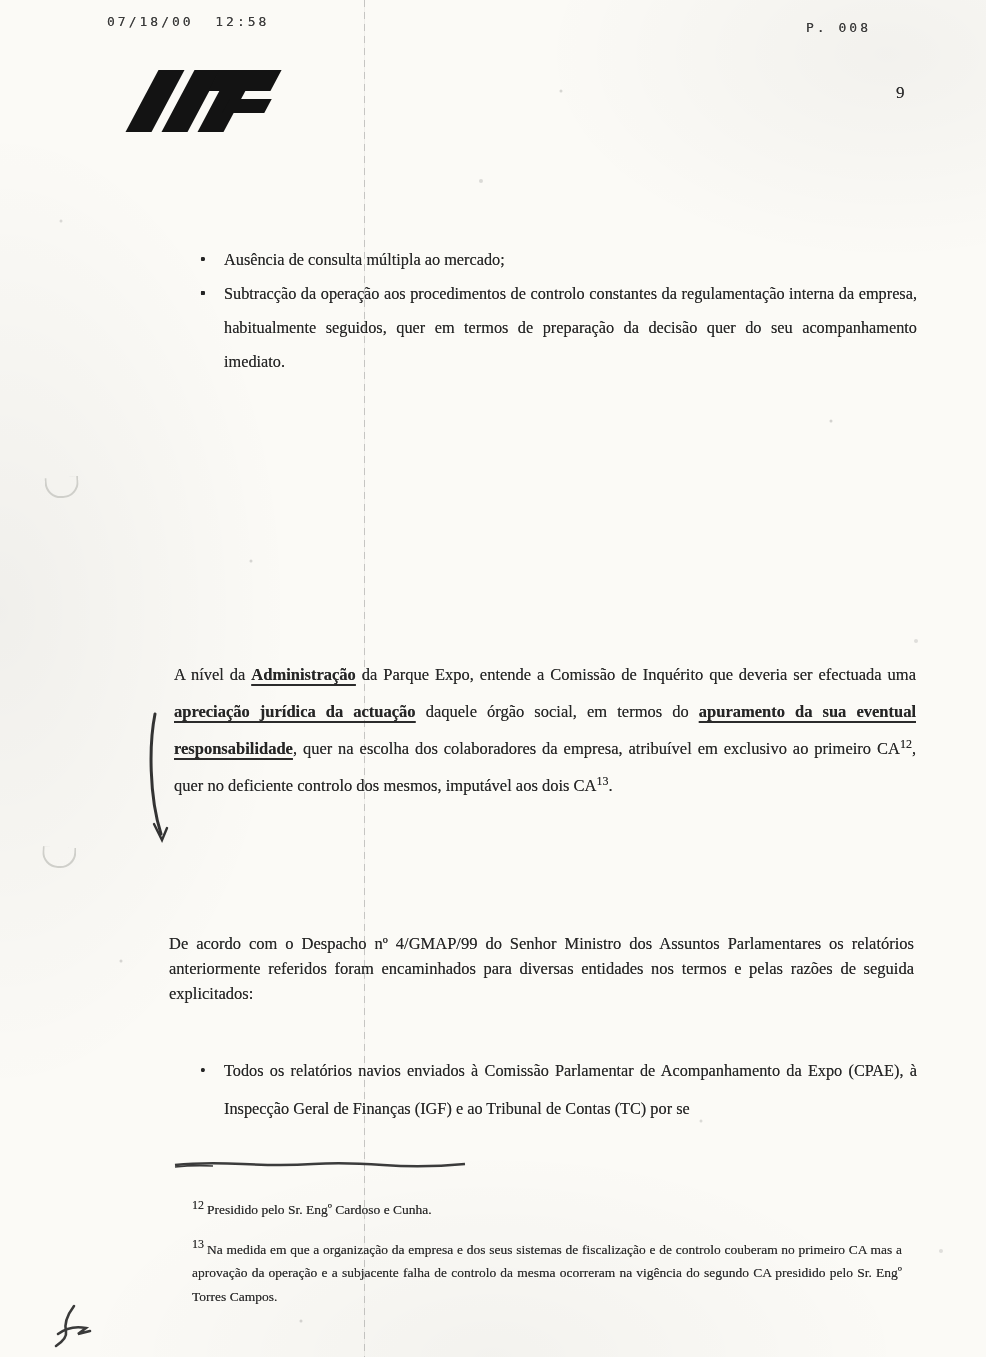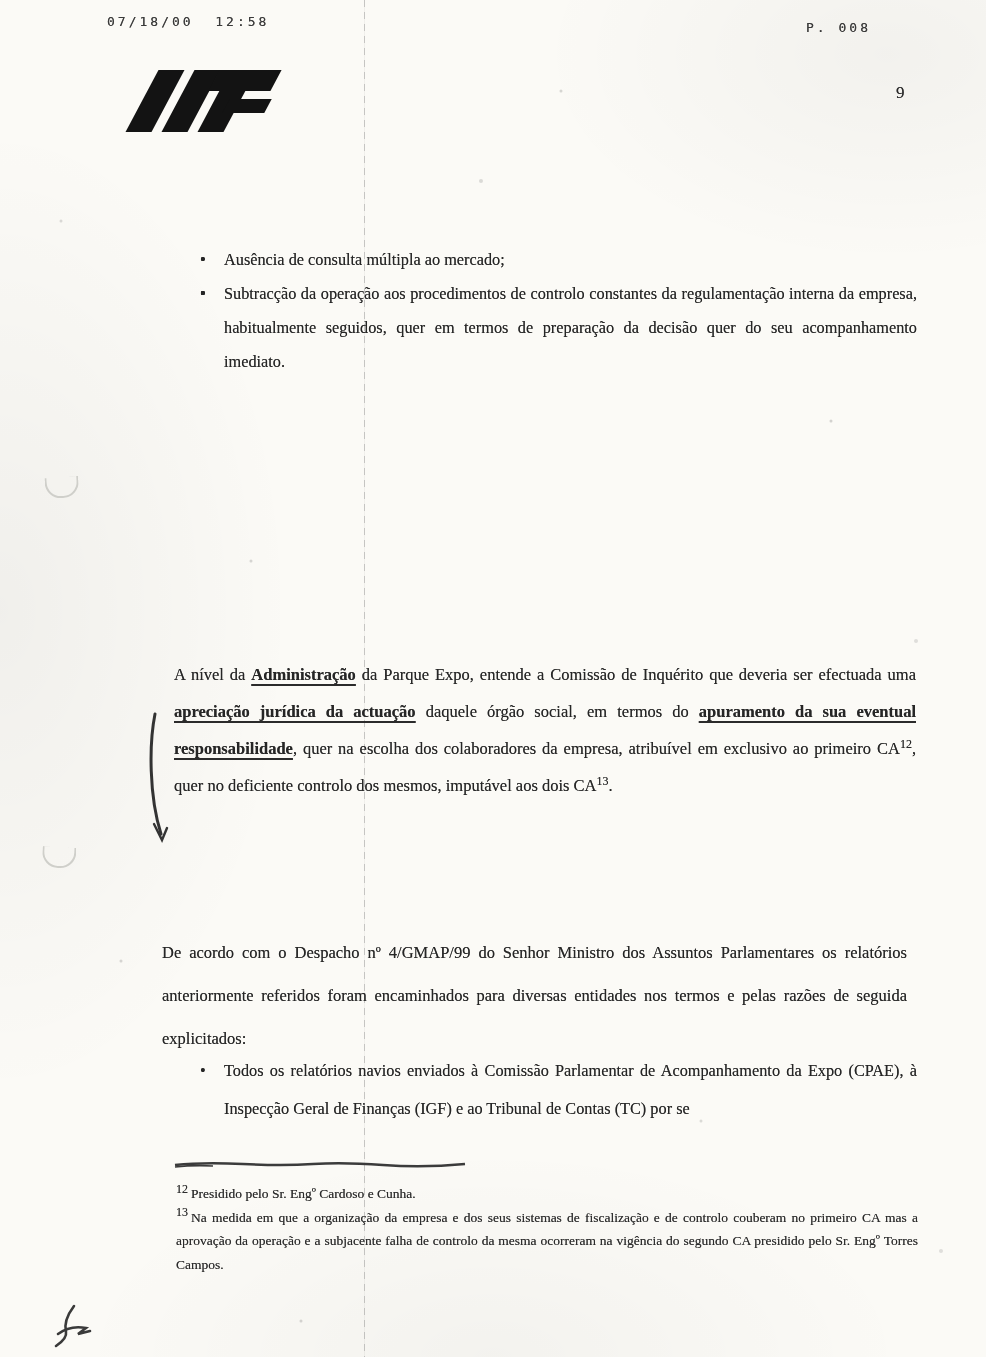--- a/index.html
+++ b/index.html
@@ -50,33 +50,33 @@
 
   .admin { position:absolute; left:174px; top:656px; width:742px;
     font-size:16.5px; line-height:37px; text-align:justify; }
   .u { text-decoration:underline; text-decoration-thickness:1.6px; text-underline-offset:4px; text-decoration-color:#2b2b2b;font-weight:bold; }
   .u-bold { font-weight:600; }
   sup { font-size:12px; line-height:0; }
 
   .heading { position:absolute; left:172px; top:858px; width:700px;
     font-size:16.5px; font-weight:700; letter-spacing:0.3px; color:#1f1f1f; }
 
-  .para2 { position:absolute; left:162px; top:931px; width:745px;
-    font-size:16.5px; line-height:43px; text-align:justify; }
+  .para2 { position:absolute; left:169px; top:931px; width:745px;
+    font-size:16.5px; line-height:25px; text-align:justify; }
 
   .routing { position:absolute; left:197px; top:1052px; width:720px;
     font-size:16.3px; line-height:38px; text-align:justify; }
   .routing .item { position:relative; padding-left:27px; }
   .routing .marker { position:absolute; left:3px; top:0; }
 
   
   .fn-divider { position:absolute; left:173px; top:1160px; width:294px; height:10px; }
   .footnotes { position:absolute; left:176px; top:1182px; width:742px;
     font-size:13.5px; line-height:23.5px; text-align:justify; color:#2c2c2c; }
-  .footnotes p { margin:0; }
+  .footnotes p { margin:16px; }
   .footnotes sup { margin-right:3px; }
 
   
   .fold-line { position:absolute; left:364px; top:0; bottom:0; width:1px;
     background:repeating-linear-gradient(180deg, rgba(110,110,110,0.38) 0 7px, rgba(110,110,110,0.08) 7px 12px); }
   .crescent { position:absolute; width:30px; height:19px;
     border:2.5px solid #cfcfca; border-top:none; border-radius:0 0 16px 16px; background:transparent; }
   .crescent1 { left:45px; top:477px; transform:rotate(-4deg); }
   .crescent2 { left:42px; top:847px; transform:rotate(3deg); }
   .pen-mark { position:absolute; left:138px; top:710px; }

